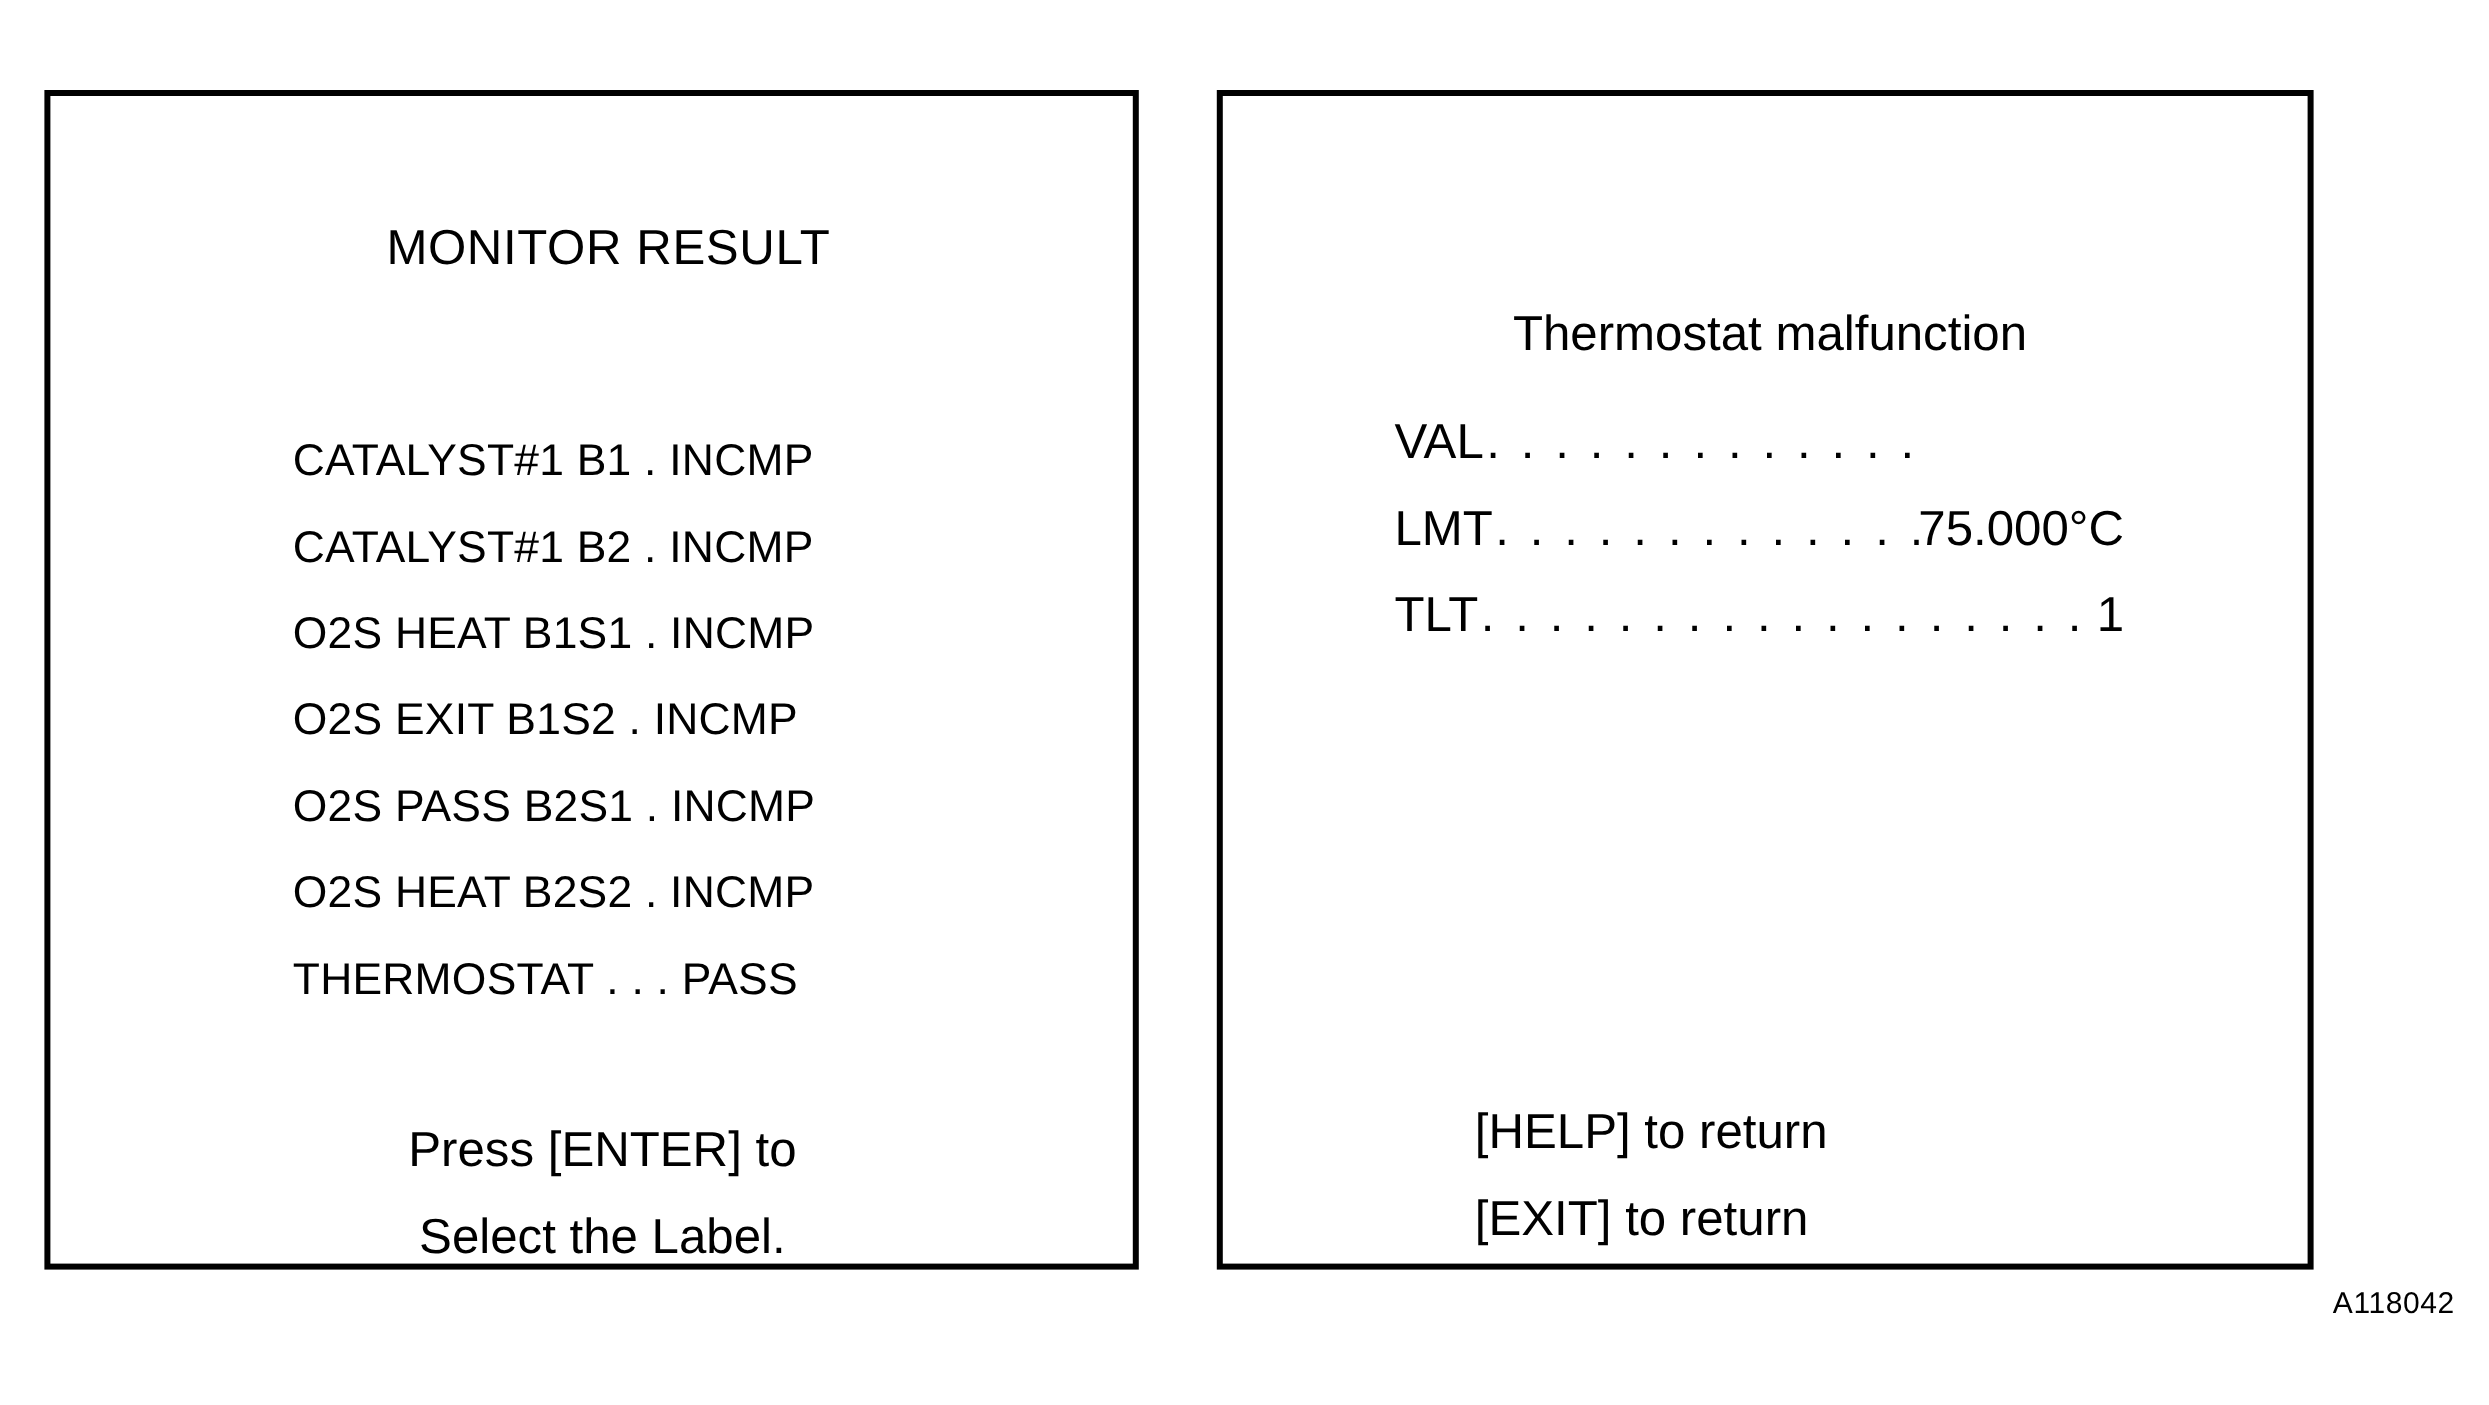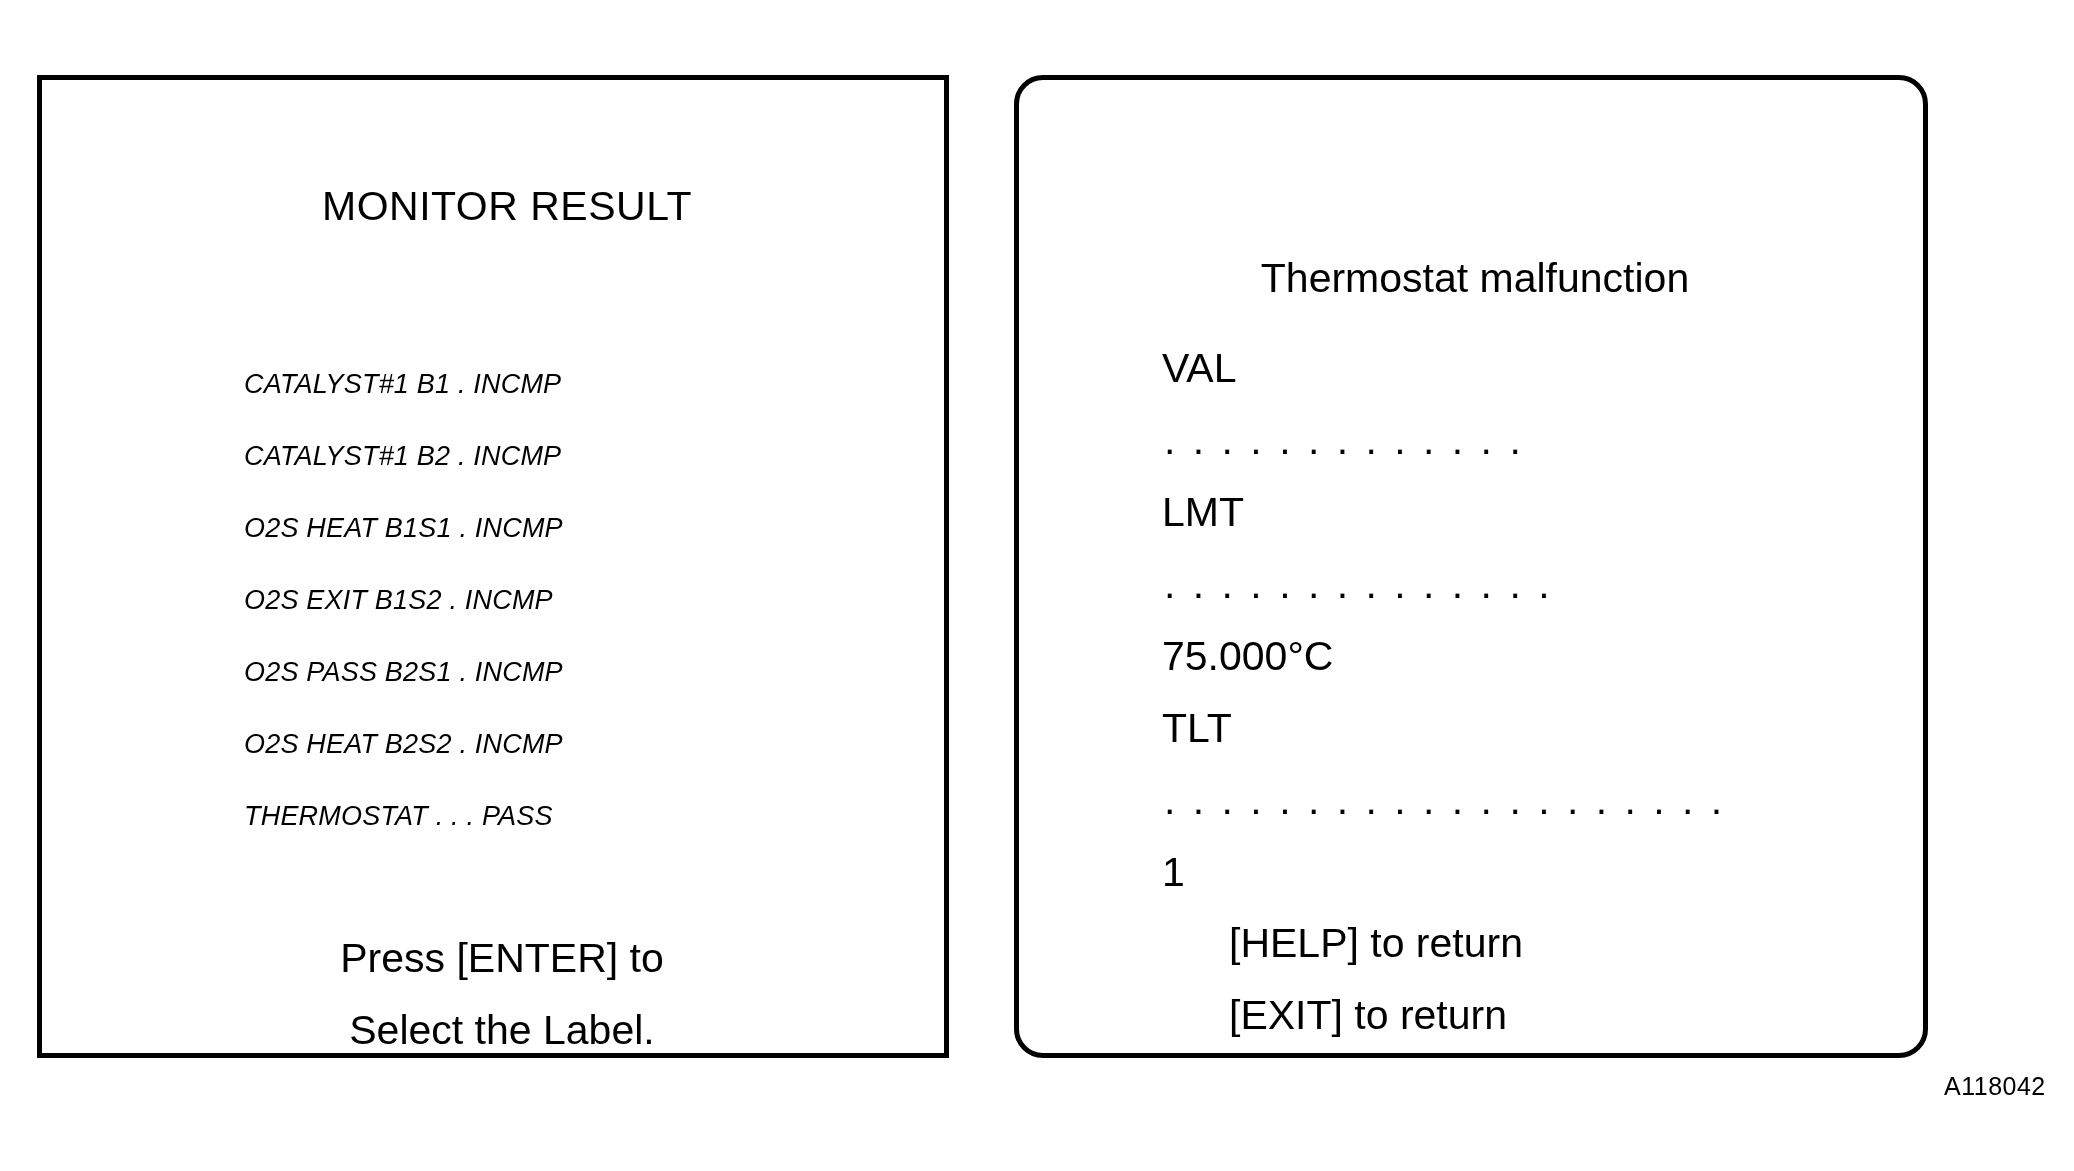--- a/index.html
+++ b/index.html
@@ -30,21 +30,20 @@
     left: 37px;
     top: 75px;
     width: 912px;
     height: 983px;
   }
   #panel-right {
     left: 1014px;
     top: 75px;
     width: 914px;
     height: 983px;
-    border-radius: 29px;
   }
 
   
   .panel-title {
     position: absolute;
     left: 0;
     top: 55px;
     width: 100%;
     text-align: center;
     font-size: 41px;
@@ -53,25 +52,24 @@
   }
   #monitor-title { padding-left: 14px; margin-top: 48px; }
 
   .mon-list {
     position: absolute;
     left: 202px;
     top: 268px;
     width: 660px;
   }
   .mon-row {
-    font-size: 27px;
+    font-size: 37px;
     line-height: 72px;
     white-space: pre;
     letter-spacing: 0.2px;
-    font-style: italic;
   }
 
   .hint-block {
     position: absolute;
     left: 0;
     top: 842px;
     width: 100%;
     padding-left: 18px;
     box-sizing: border-box;
     text-align: center;
@@ -100,21 +98,20 @@
     left: 143px;
     top: 252px;
     width: 608px;
   }
   .val-row {
     display: flex;
     align-items: baseline;
     font-size: 41px;
     line-height: 72px;
     white-space: pre;
-    flex-direction: column;
   }
   .val-key { flex: 0 0 auto; }
   .val-dots {
     flex: 1 1 auto;
     overflow: hidden;
     white-space: nowrap;
     text-align: left;
     padding: 0 2px;
     letter-spacing: 3px;
   }

